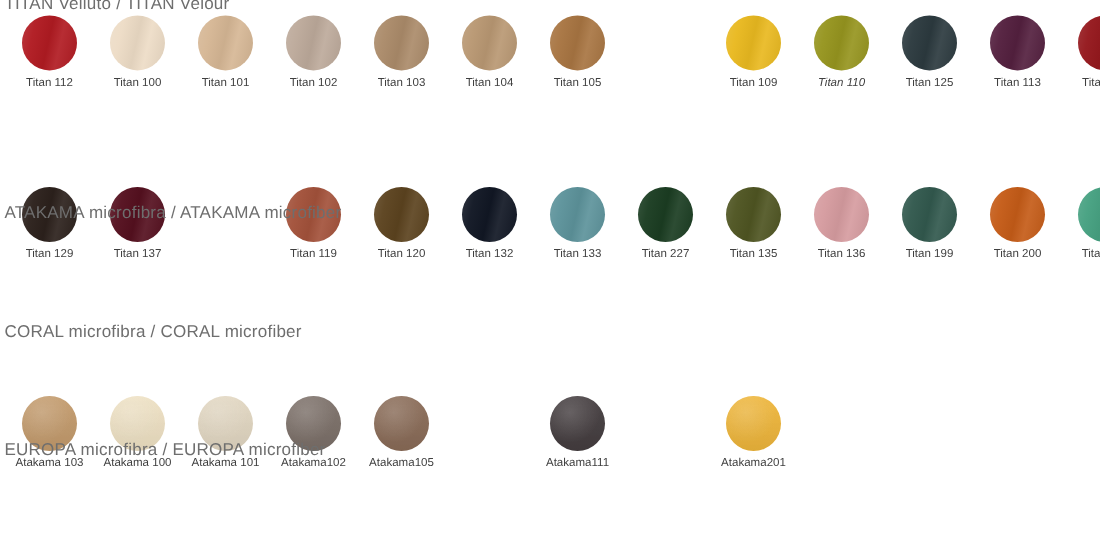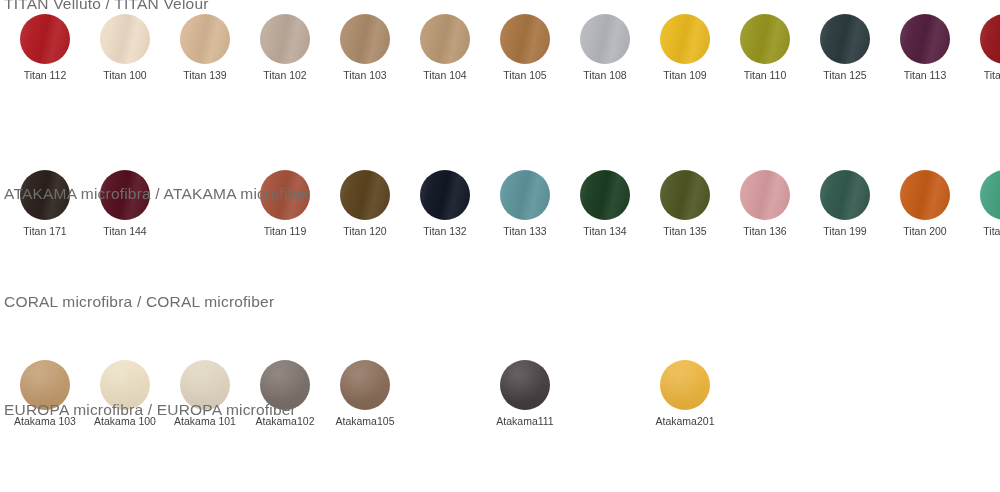--- a/index.html
+++ b/index.html
@@ -96,91 +96,87 @@
       <div class="swatch-cell" style="left: 5px;">
         <div class="swatch-dot" style="background: rgb(177, 27, 34);"></div>
         <div class="swatch-label">Titan 112</div>
       </div>
       <div class="swatch-cell" style="left: 85px;">
         <div class="swatch-dot" style="background: rgb(237, 220, 198);"></div>
         <div class="swatch-label">Titan 100</div>
       </div>
       <div class="swatch-cell" style="left: 165px;">
         <div class="swatch-dot" style="background: rgb(214, 183, 149);"></div>
-        <div class="swatch-label">Titan 139</div>
+        <div class="swatch-label">Titan 101</div>
       </div>
       <div class="swatch-cell" style="left: 245px;">
         <div class="swatch-dot" style="background: rgb(189, 170, 155);"></div>
         <div class="swatch-label">Titan 102</div>
       </div>
       <div class="swatch-cell" style="left: 325px;">
         <div class="swatch-dot" style="background: rgb(171, 139, 106);"></div>
         <div class="swatch-label">Titan 103</div>
       </div>
       <div class="swatch-cell" style="left: 405px;">
         <div class="swatch-dot" style="background: rgb(185, 152, 115);"></div>
         <div class="swatch-label">Titan 104</div>
       </div>
       <div class="swatch-cell" style="left: 485px;">
         <div class="swatch-dot" style="background: rgb(168, 117, 66);"></div>
         <div class="swatch-label">Titan 105</div>
       </div>
-      <div class="swatch-cell" style="left: 565px;">
-        <div class="swatch-dot" style="background: rgb(179, 182, 186);"></div>
-        <div class="swatch-label">Titan 108</div>
-      </div>
       <div class="swatch-cell" style="left: 645px;">
         <div class="swatch-dot" style="background: rgb(233, 185, 32);"></div>
         <div class="swatch-label">Titan 109</div>
       </div>
-      <div class="swatch-cell" style="left: 725px;">
+      <div class="swatch-cell" style="left: 725px; font-style: italic;">
         <div class="swatch-dot" style="background: rgb(150, 149, 31);"></div>
         <div class="swatch-label">Titan 110</div>
       </div>
       <div class="swatch-cell" style="left: 805px;">
         <div class="swatch-dot" style="background: rgb(44, 58, 63);"></div>
         <div class="swatch-label">Titan 125</div>
       </div>
       <div class="swatch-cell" style="left: 885px;">
         <div class="swatch-dot" style="background: rgb(84, 32, 63);"></div>
         <div class="swatch-label">Titan 113</div>
       </div>
       <div class="swatch-cell" style="left: 965px;">
         <div class="swatch-dot" style="background: rgb(149, 24, 29);"></div>
         <div class="swatch-label">Titan 114</div>
       </div>
     </div>
     <div class="section swatch-row" style="top: 92px;">
       <div class="swatch-cell" style="left: 5px;">
         <div class="swatch-dot" style="background: rgb(44, 33, 28);"></div>
-        <div class="swatch-label">Titan 171</div>
+        <div class="swatch-label">Titan 129</div>
       </div>
       <div class="swatch-cell" style="left: 85px;">
         <div class="swatch-dot" style="background: rgb(85, 16, 31);"></div>
-        <div class="swatch-label">Titan 144</div>
+        <div class="swatch-label">Titan 137</div>
       </div>
       <div class="swatch-cell" style="left: 245px;">
         <div class="swatch-dot" style="background: rgb(163, 82, 59);"></div>
         <div class="swatch-label">Titan 119</div>
       </div>
       <div class="swatch-cell" style="left: 325px;">
         <div class="swatch-dot" style="background: rgb(92, 67, 31);"></div>
         <div class="swatch-label">Titan 120</div>
       </div>
       <div class="swatch-cell" style="left: 405px;">
         <div class="swatch-dot" style="background: rgb(17, 23, 36);"></div>
         <div class="swatch-label">Titan 132</div>
       </div>
       <div class="swatch-cell" style="left: 485px;">
         <div class="swatch-dot" style="background: rgb(93, 147, 155);"></div>
         <div class="swatch-label">Titan 133</div>
       </div>
       <div class="swatch-cell" style="left: 565px;">
         <div class="swatch-dot" style="background: rgb(27, 61, 34);"></div>
-        <div class="swatch-label">Titan 134</div>
+        <div class="swatch-label">Titan 227</div>
       </div>
       <div class="swatch-cell" style="left: 645px;">
         <div class="swatch-dot" style="background: rgb(79, 85, 34);"></div>
         <div class="swatch-label">Titan 135</div>
       </div>
       <div class="swatch-cell" style="left: 725px;">
         <div class="swatch-dot" style="background: rgb(214, 156, 160);"></div>
         <div class="swatch-label">Titan 136</div>
       </div>
       <div class="swatch-cell" style="left: 805px;">

